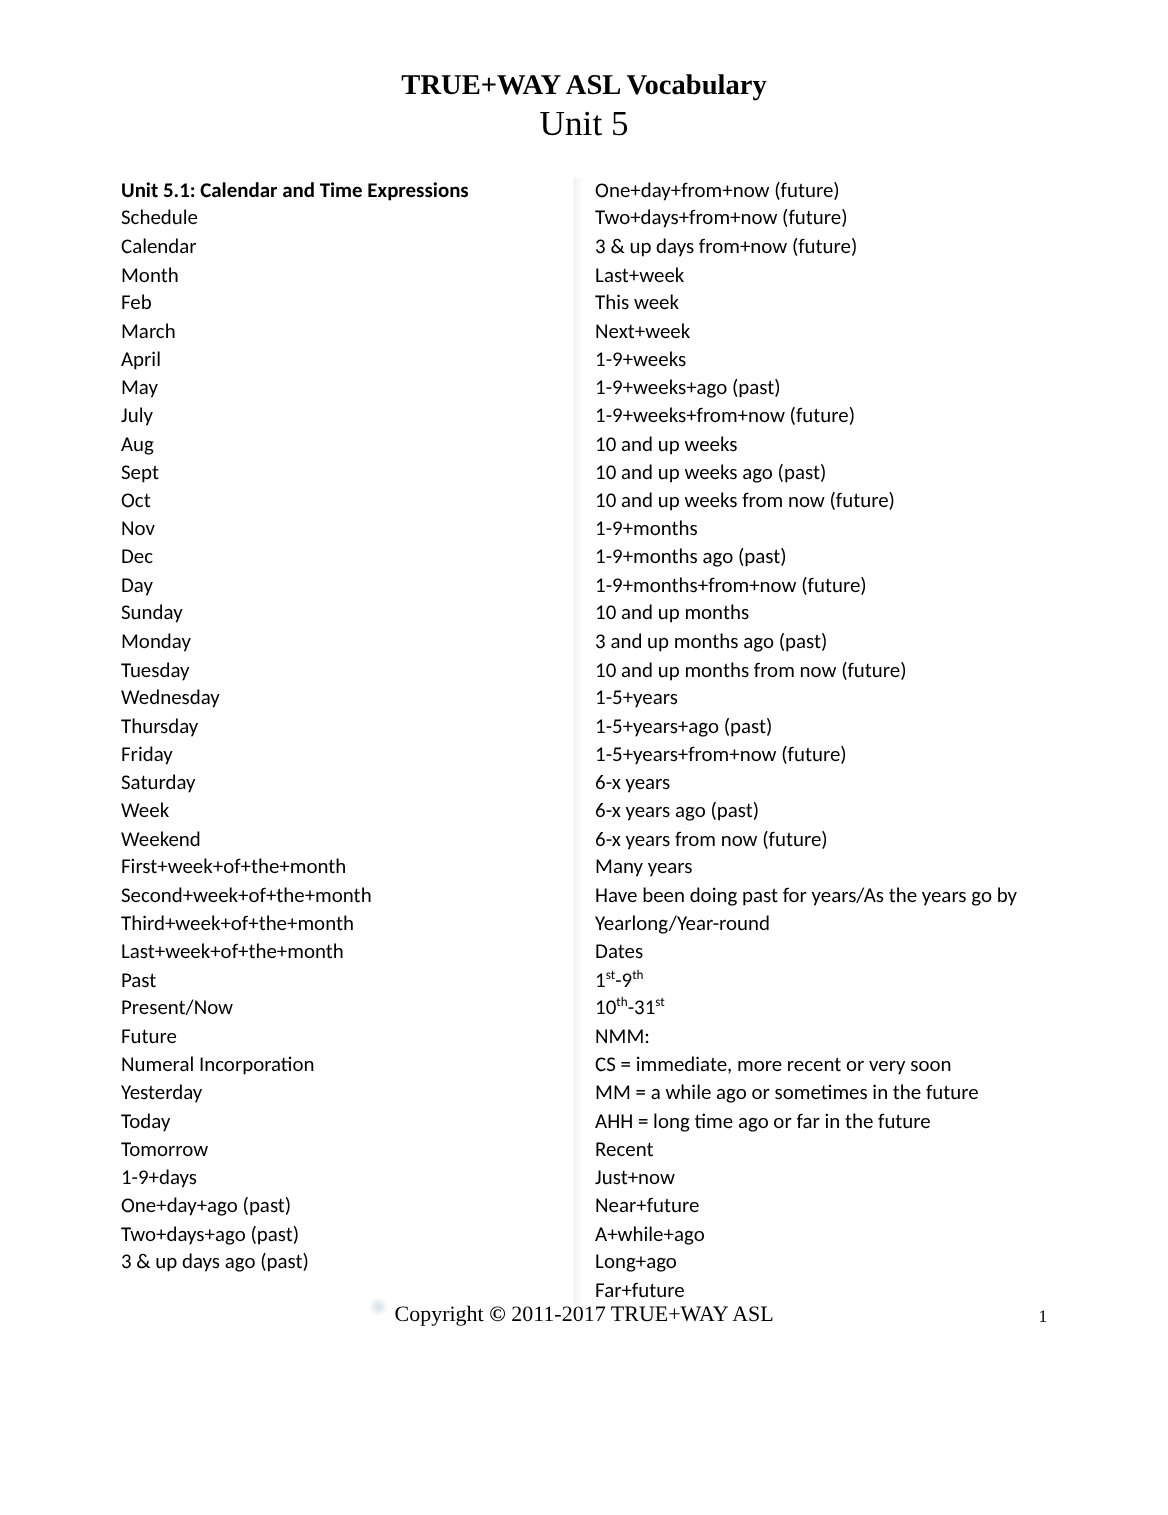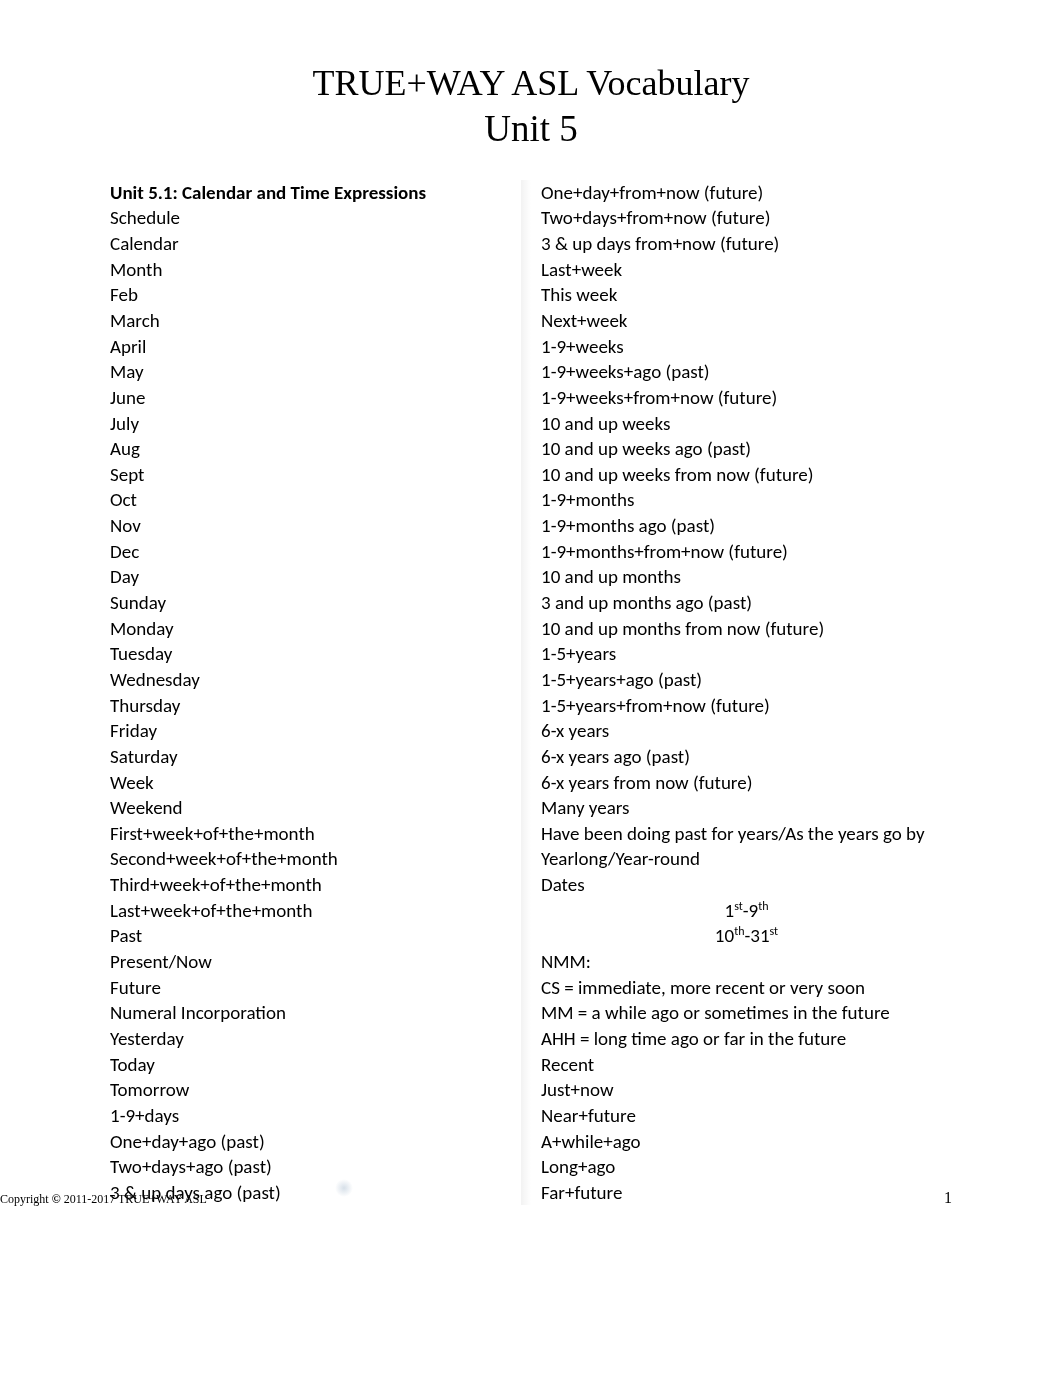--- a/index.html
+++ b/index.html
@@ -15,27 +15,27 @@
       height: 1377px;
       position: relative;
       padding: 60px 110px 50px 110px;
     }
     .header {
       text-align: center;
       margin-bottom: 30px;
     }
     .header h1 {
       font-family: "Times New Roman", Times, serif;
-      font-size: 36px;
-      font-weight: normal;
+      font-size: 26px;
+      font-weight: bold;
       line-height: 1.3;
     }
     .header h2 {
       font-family: "Times New Roman", Times, serif;
-      font-size: 37px;
+      font-size: 32px;
       font-weight: normal;
     }
     .columns {
       display: flex;
       gap: 20px;
     }
     .column {
       flex: 1;
       position: relative;
     }
@@ -62,35 +62,34 @@
       line-height: 1.35;
     }
     .item {
       font-size: 19px;
       line-height: 1.35;
       color: #000;
     }
     .ordinal {
       font-size: 19px;
       line-height: 1.35;
-      text-align: center;
     }
     .sup {
       font-size: 12px;
       vertical-align: super;
       line-height: 0;
     }
     .footer {
       position: absolute;
       bottom: 170px;
       left: 0;
       right: 0;
-      text-align: left;
-      font-family: "Times New Roman", Times, serif;
-      font-size: 12px;
+      text-align: center;
+      font-family: "Times New Roman", Times, serif;
+      font-size: 20px;
     }
     .page-num {
       position: absolute;
       bottom: 170px;
       right: 110px;
       font-family: "Times New Roman", Times, serif;
       font-size: 16px;
     }
     .footer-mark {
       position: absolute;
@@ -114,21 +113,20 @@
   <div class="column left">
     <div class="section-title">Unit 5.1: Calendar and Time Expressions</div>
     <div id="left-items">
         <div class="item">Schedule</div>
         <div class="item">Calendar</div>
         <div class="item">Month</div>
         <div class="item">Feb</div>
         <div class="item">March</div>
         <div class="item">April</div>
         <div class="item">May</div>
-        <div class="item">June</div>
         <div class="item">July</div>
         <div class="item">Aug</div>
         <div class="item">Sept</div>
         <div class="item">Oct</div>
         <div class="item">Nov</div>
         <div class="item">Dec</div>
         <div class="item">Day</div>
         <div class="item">Sunday</div>
         <div class="item">Monday</div>
         <div class="item">Tuesday</div>

